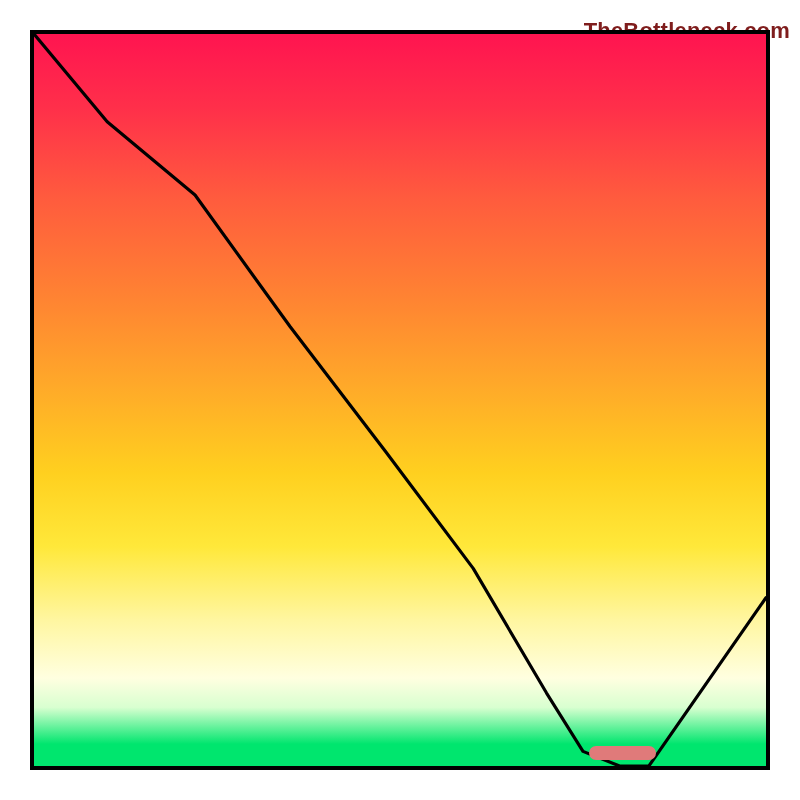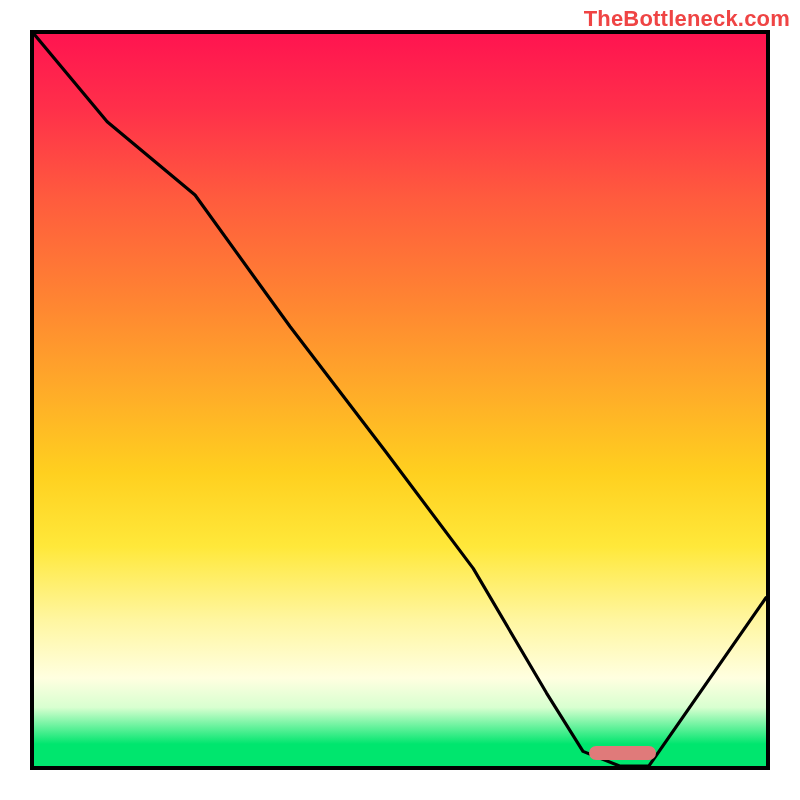--- a/index.html
+++ b/index.html
@@ -10,25 +10,25 @@
     background: #ffffff;
     font-family: Arial, Helvetica, sans-serif;
   }
   .wrap {
     position: relative;
     width: 800px;
     height: 800px;
   }
   .watermark {
     position: absolute;
-    top: 6px;
+    top: 18px;
     right: 10px;
     font-size: 22px;
     font-weight: 600;
-    color: #ef4444;
+    color: #7f1d1d;
     letter-spacing: 0.2px;
   }
   
   .plot {
     position: absolute;
     left: 30px;
     top: 30px;
     width: 740px;
     height: 740px;
     box-sizing: border-box;

